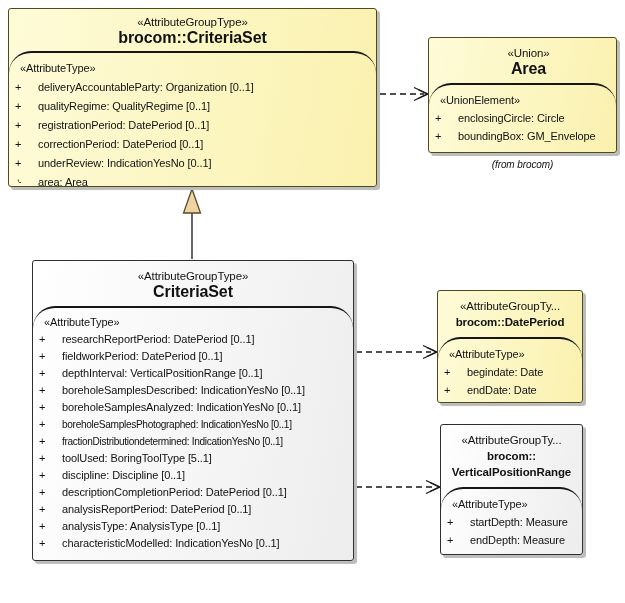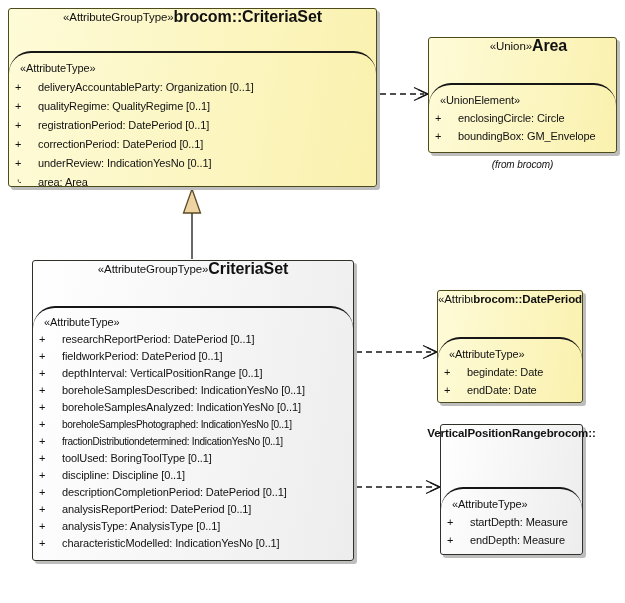--- a/index.html
+++ b/index.html
@@ -14,21 +14,21 @@
     border:1.5px solid var(--border-gray,#30302a);border-radius:3px;
     box-shadow:3px 3px 0 var(--shadow,#bdbdbd);font-size:11px;
   }
   .uml-box.yellow{
     background:linear-gradient(100deg,var(--yellow-fill-light,#fefbd8) 0%,var(--yellow-fill-dark,#faf1ae) 100%);
     border-color:var(--border-yellow,#4b4b1c);
   }
   .uml-box.white{
     background:linear-gradient(100deg,var(--white-fill,#ffffff) 0%,var(--gray-fill,#ededed) 100%);
   }
-  .hdr{flex:none;display:flex;flex-direction:row;justify-content:center;text-align:center;}
+  .hdr{flex:none;display:flex;flex-direction:column;justify-content:center;text-align:center;}
   .stereo{font-size:11.5px;line-height:16px;white-space:nowrap;overflow:hidden;}
   .cname{font-size:16px;font-weight:bold;line-height:16px;white-space:nowrap;}
   .narrow .cname{font-size:11.5px;}
   .body{flex:1;border-top:2px solid var(--divider,#161616);padding-top:6px;overflow:hidden;border-radius:22px;}
   .section{padding-left:11px;white-space:nowrap;}
   .row{display:flex;white-space:nowrap;}
   .vis{flex:none;width:23px;padding-left:6px;}
   .lbl{white-space:nowrap;}
   .lh19 .row,.lh19 .section{line-height:19px;}
   .lh18 .row,.lh18 .section{line-height:18px;}
@@ -147,21 +147,21 @@
       <div class="row condensed">
           <span class="vis">+</span>
           <span class="lbl">boreholeSamplesPhotographed: IndicationYesNo [0..1]</span>
         </div>
       <div class="row condensed">
           <span class="vis">+</span>
           <span class="lbl">fractionDistributiondetermined: IndicationYesNo [0..1]</span>
         </div>
       <div class="row">
           <span class="vis">+</span>
-          <span class="lbl">toolUsed: BoringToolType [0..1]</span>
+          <span class="lbl">toolUsed: BoringToolType [5..1]</span>
         </div>
       <div class="row">
           <span class="vis">+</span>
           <span class="lbl">discipline: Discipline [0..1]</span>
         </div>
       <div class="row">
           <span class="vis">+</span>
           <span class="lbl">descriptionCompletionPeriod: DatePeriod [0..1]</span>
         </div>
       <div class="row">
@@ -193,22 +193,22 @@
       <div class="row">
           <span class="vis">+</span>
           <span class="lbl">endDate: Date</span>
         </div>
     </div>
   </div>
 
   <div class="uml-box white lh18 narrow" style="left:440px;top:424px;width:143px;height:131px;">
     <div class="hdr" style="height:62px;">
       <div class="stereo">«AttributeGroupTy...</div>
+      <div class="cname">brocom::</div>
       <div class="cname">VerticalPositionRange</div>
-      <div class="cname">brocom::</div>
     </div>
     <div class="body">
       <div class="section">«AttributeType»</div>
       <div class="row">
           <span class="vis">+</span>
           <span class="lbl">startDepth: Measure</span>
         </div>
       <div class="row">
           <span class="vis">+</span>
           <span class="lbl">endDepth: Measure</span>

